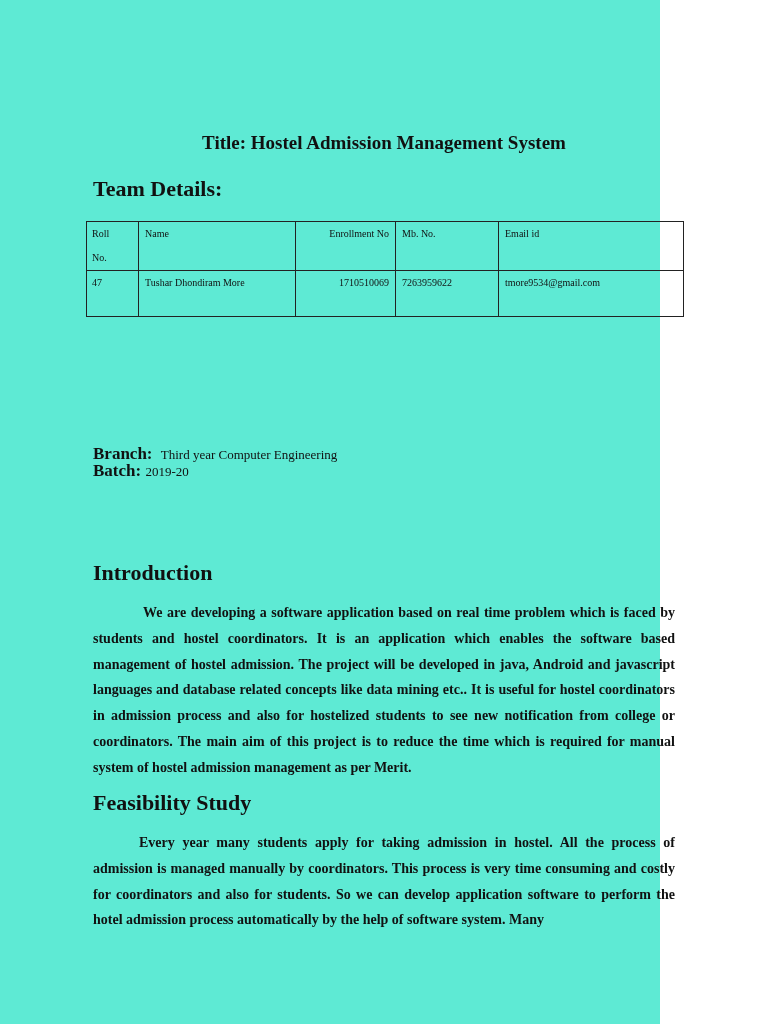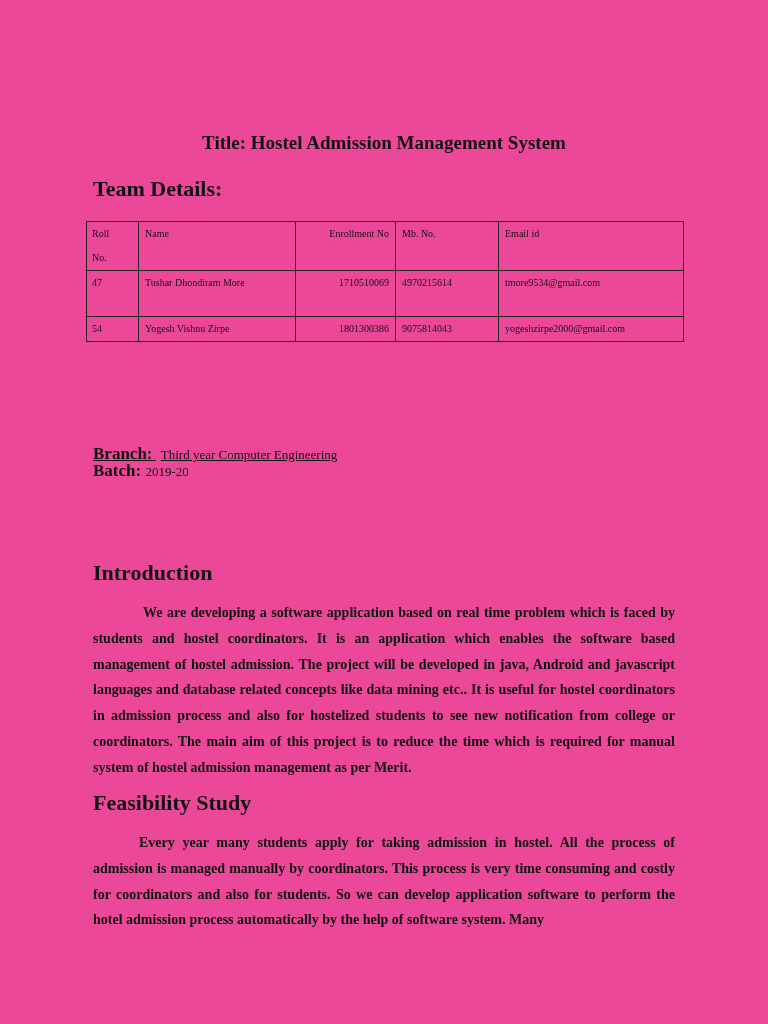--- a/index.html
+++ b/index.html
@@ -11,22 +11,22 @@
       width: 768px;
       height: 1024px;
       position: relative;
       overflow: hidden;
       font-family: "Liberation Serif", "DejaVu Serif", serif;
       color: #111111;
     }
     .page {
       position: absolute;
       left: 0; top: 0;
-      width: 768px; height: 1024px;
-      background: #ec4899;
+      width: 660px; height: 1024px;
+      background: #5eead4;
     }
     .doc-title {
       position: absolute;
       left: 0; width: 768px;
       top: 131px;
       text-align: center;
       font-weight: bold;
       font-size: 19px;
       line-height: 24px;
     }
@@ -74,21 +74,21 @@
     .meta-line {
       position: absolute;
       left: 93px;
       font-size: 13px;
       line-height: 22px;
     }
     .meta-line .meta-label {
       font-weight: bold;
       font-size: 17px;
     }
-    .branch-line { top: 443px; text-decoration: underline; }
+    .branch-line { top: 443px; }
     .batch-line { top: 460px; }
     .branch-line .meta-value { margin-left: 5px; }
     .batch-line .meta-value { margin-left: 1px; }
 
     .para {
       position: absolute;
       left: 93px;
       width: 582px;
       font-size: 14px;
       line-height: 25.8px;
@@ -118,29 +118,22 @@
       </td>
       <td class="c-name">Name</td>
       <td class="c-enr">Enrollment No</td>
       <td class="c-mb">Mb. No.</td>
       <td class="c-email">Email id</td>
     </tr>
     <tr class="r3">
       <td class="c-roll">47</td>
       <td class="c-name">Tushar Dhondiram More</td>
       <td class="c-enr">1710510069</td>
-      <td class="c-mb">4970215614</td>
+      <td class="c-mb">7263959622</td>
       <td class="c-email">tmore9534@gmail.com</td>
-    </tr>
-    <tr class="r4">
-      <td class="c-roll">54</td>
-      <td class="c-name">Yogesh Vishnu Zirpe</td>
-      <td class="c-enr">1801300386</td>
-      <td class="c-mb">9075814043</td>
-      <td class="c-email">yogeshzirpe2000@gmail.com</td>
     </tr>
   </tbody>
     </table>
 
   <div class="meta-line branch-line">
     <span class="meta-label">Branch:</span>
     <span class="meta-value">Third year Computer Engineering</span>
   </div>
 
   <div class="meta-line batch-line">

